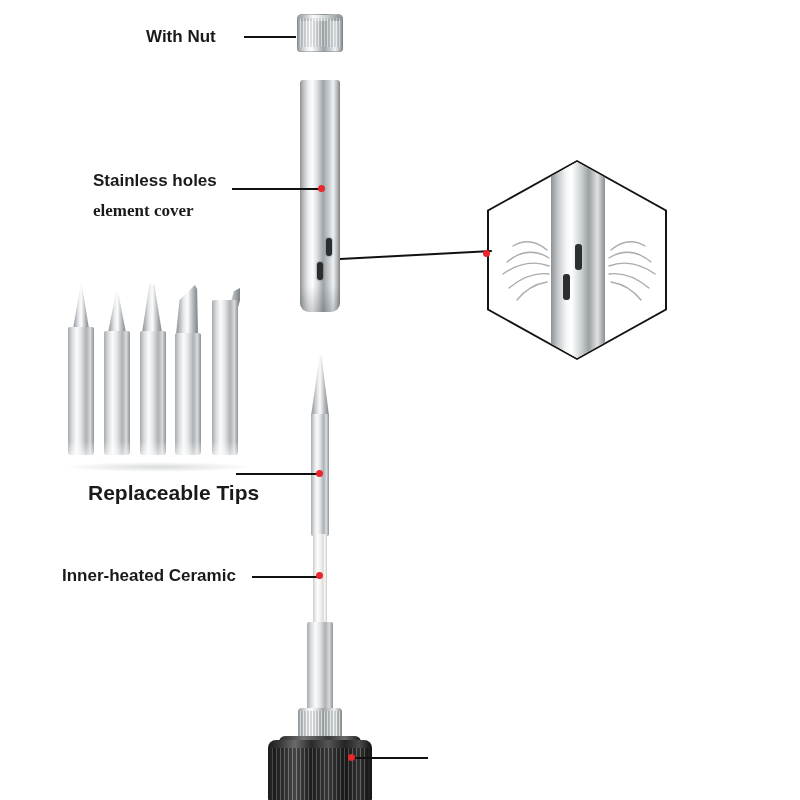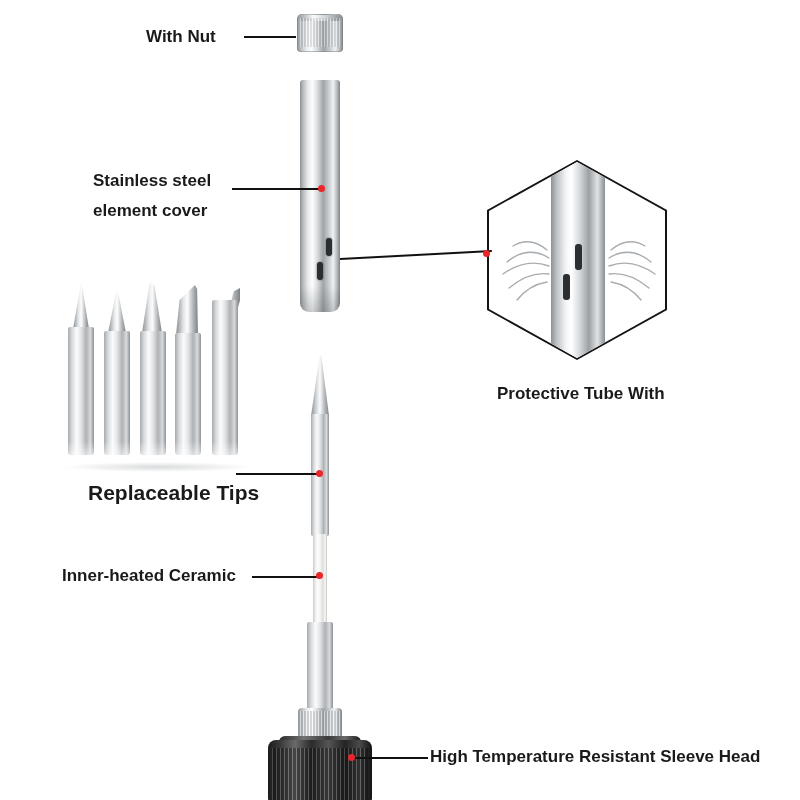--- a/index.html
+++ b/index.html
@@ -339,24 +339,22 @@
   <div class="dot" style="left:316px; top:572px;"></div>
 
   <div class="leader" style="left:352px; top:757px; width:76px;"></div>
   <div class="dot" style="left:348px; top:754px;"></div>
 
   <div class="leader-diag" style="left:340px; top:258px; width:152px; transform: rotate(-3deg);"></div>
   <div class="dot" style="left:483px; top:250px;"></div>
 
   <div class="label" style="left:146px; top:26px; font-size:17px;">With Nut</div>
 
-  <div class="label" style="left:93px; top:170px; font-size:17px;">Stainless steel</div>
-  <div class="label" style="left:93px; top:200px; font-size:17px;">element cover</div>
+  <div class="label" style="left:93px; top:170px; font-size:17px;">Stainless holes</div>
+  <div class="label" style="left:93px; top:200px; font-size:17px;font-family:Liberation Serif, serif;">element cover</div>
 
   <div class="label" style="left:88px; top:479px; font-size:21px;">Replaceable Tips</div>
 
   <div class="label" style="left:62px; top:565px; font-size:17px;">Inner-heated Ceramic</div>
 
-  <div class="label" style="left:497px; top:383px; font-size:17px;">Protective Tube With</div>
-
-  <div class="label" style="left:430px; top:746px; font-size:17px;">High Temperature Resistant Sleeve Head</div>
+
 
 </div>
 
 </body></html>

